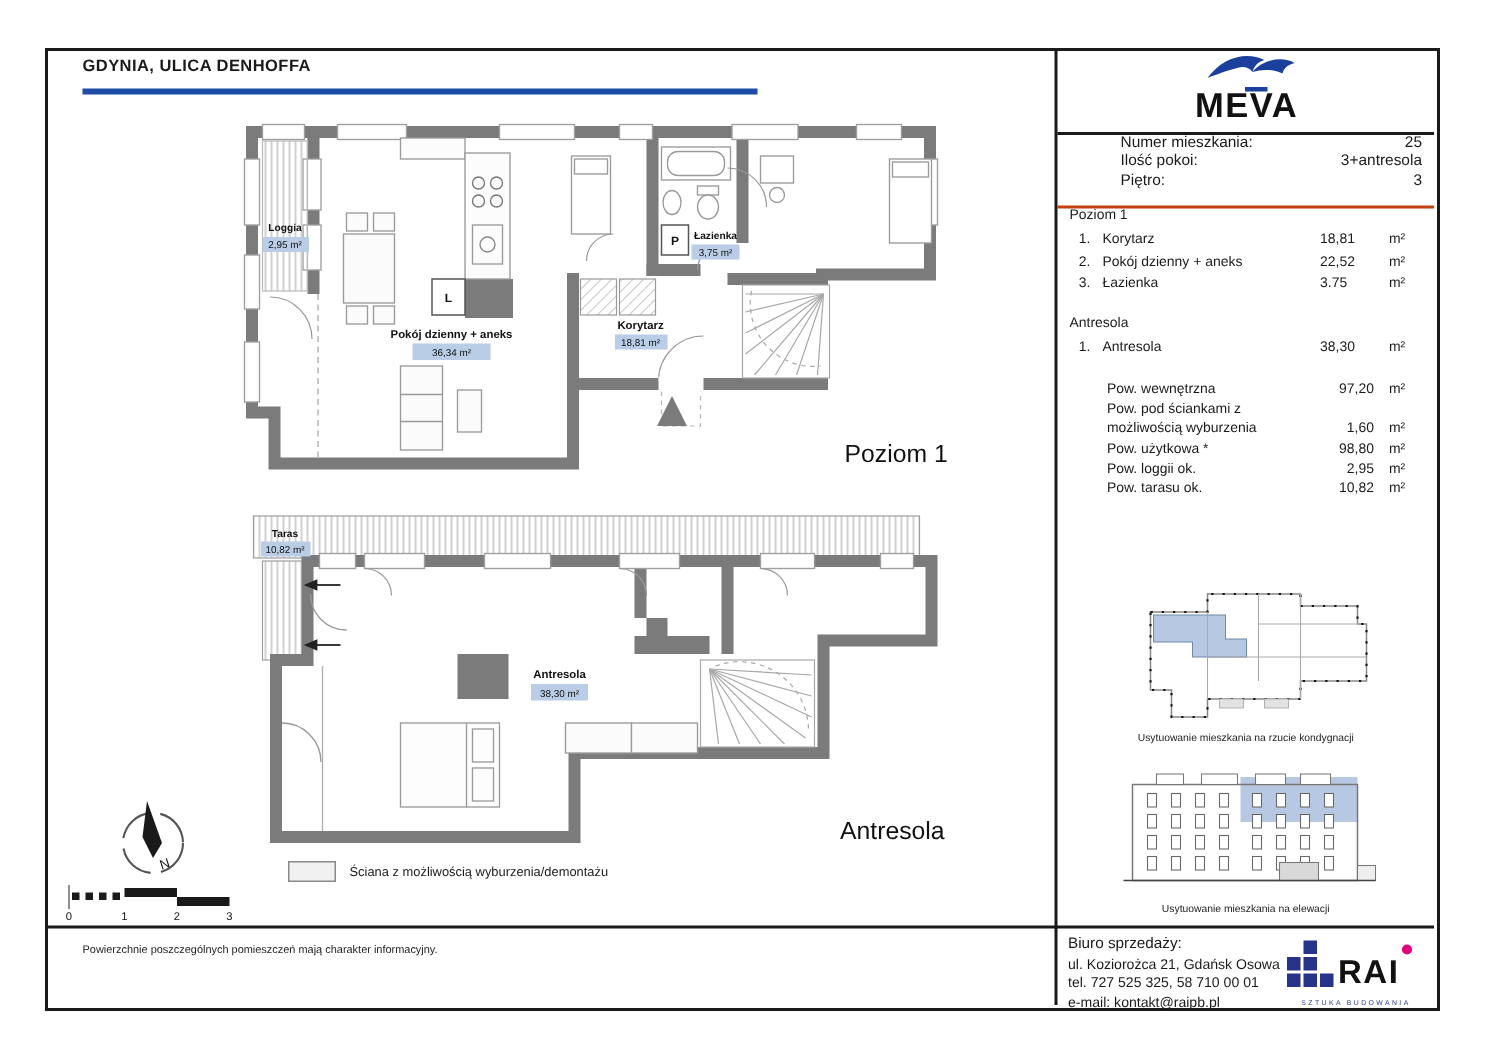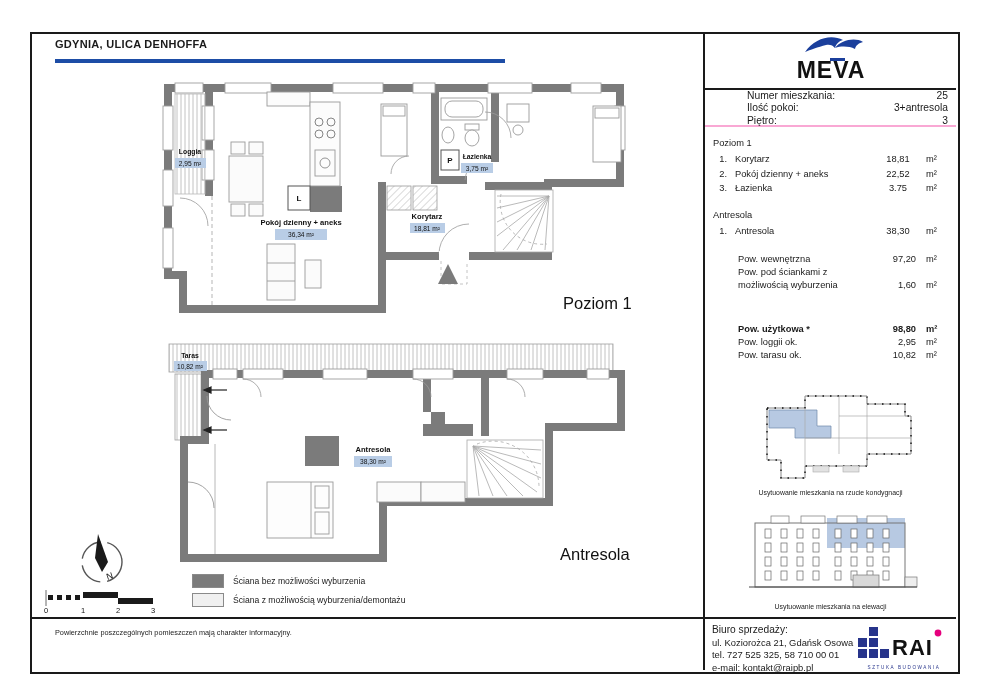--- a/index.html
+++ b/index.html
@@ -17,37 +17,37 @@
   .room-name-sm{font-size:6.8px;font-weight:bold;}
   .badge-txt{font-size:6.6px;}
   .legend{left:192px;top:574px;}
   .legend-row{display:flex;align-items:center;margin-bottom:5px;}
   .legend-swatch{width:30px;height:12px;margin-right:9px;border:1px solid #8a8a8a;}
   .legend-label{font-size:8.6px;}
   
   .panel{left:705px;top:32px;width:251px;height:585px;}
   .meva-box{left:0;top:0;width:251px;height:56px;border-bottom:2px solid #1a1a1a;
             display:flex;align-items:center;justify-content:center;}
-  .info-box{left:0;top:56px;width:251px;height:39px;border-bottom:2px solid #f9a8d4;
+  .info-box{left:0;top:56px;width:251px;height:51px;border-bottom:2px solid #c2410c;
             padding-top:2px;box-sizing:border-box;}
   .info-row{display:flex;padding:0 8px 0 42px;font-size:10.3px;line-height:12.3px;}
   .info-row .lab{flex:1;}
   .info-row .val{text-align:right;}
   .list{left:0;top:100px;width:251px;font-size:9.3px;}
   .grp-header{margin:6px 0 4px 8px;}
   .lrow{display:flex;line-height:14.5px;}
   .lrow .no{width:22px;text-align:right;}
   .lrow .nm{margin-left:8px;flex:1;}
-  .lrow .vv{width:36px;text-align:center;}
+  .lrow .vv{width:36px;text-align:left;}
   .lrow .uu{width:30px;padding-left:10px;}
   .sumrow{display:flex;line-height:13.2px;}
   .sumrow .nm{margin-left:33px;flex:1;}
   .sumrow .vv{width:36px;text-align:right;}
   .sumrow .uu{width:30px;padding-left:10px;}
-  .bold{font-weight:bold;margin-top:30px;}
+  .bold{font-weight:normal;}
   .diag-caption{width:251px;text-align:center;font-size:6.9px;color:#222;}
   
   .footer{left:30px;top:617px;width:926px;height:53px;border-top:2px solid #1a1a1a;}
   .disclaimer{left:25px;top:8px;width:640px;font-size:7.3px;line-height:11.6px;color:#222;}
   .office{left:682px;top:5px;font-size:9.4px;line-height:12.5px;}
   .office .hdr{font-size:10.2px;}
   .rai{left:828px;top:7px;width:95px;}
   .rai-tagline{font-size:4.6px;letter-spacing:1.6px;color:#27348b;margin-top:1px;text-align:center;width:92px;}
 </style>
 </head>
@@ -301,24 +301,20 @@
     <rect x="45" y="4" width="35" height="6" fill="#1a1a1a"></rect>
     <rect x="80" y="10" width="35" height="6" fill="#1a1a1a"></rect>
     <line x1="8" y1="2" x2="8" y2="18" stroke="#444" stroke-width="0.8"></line>
     <text x="8" y="25" font-size="7.5" text-anchor="middle">0</text>
     <text x="45" y="25" font-size="7.5" text-anchor="middle">1</text>
     <text x="80" y="25" font-size="7.5" text-anchor="middle">2</text>
     <text x="115" y="25" font-size="7.5" text-anchor="middle">3</text>
   </svg>
 
   <div class="abs legend">
-    <div class="legend-row">
-      <div class="legend-swatch" style="background:#7b7b7b;"></div>
-      <div class="legend-label">Ściana bez możliwości wyburzenia</div>
-    </div>
     <div class="legend-row">
       <div class="legend-swatch" style="background:#f0f0f0;"></div>
       <div class="legend-label">Ściana z możliwością wyburzenia/demontażu</div>
     </div>
   </div>
 
   <div class="abs panel">
 
     <div class="abs meva-box">
       <svg width="120" height="52" viewBox="0 0 120 52">

